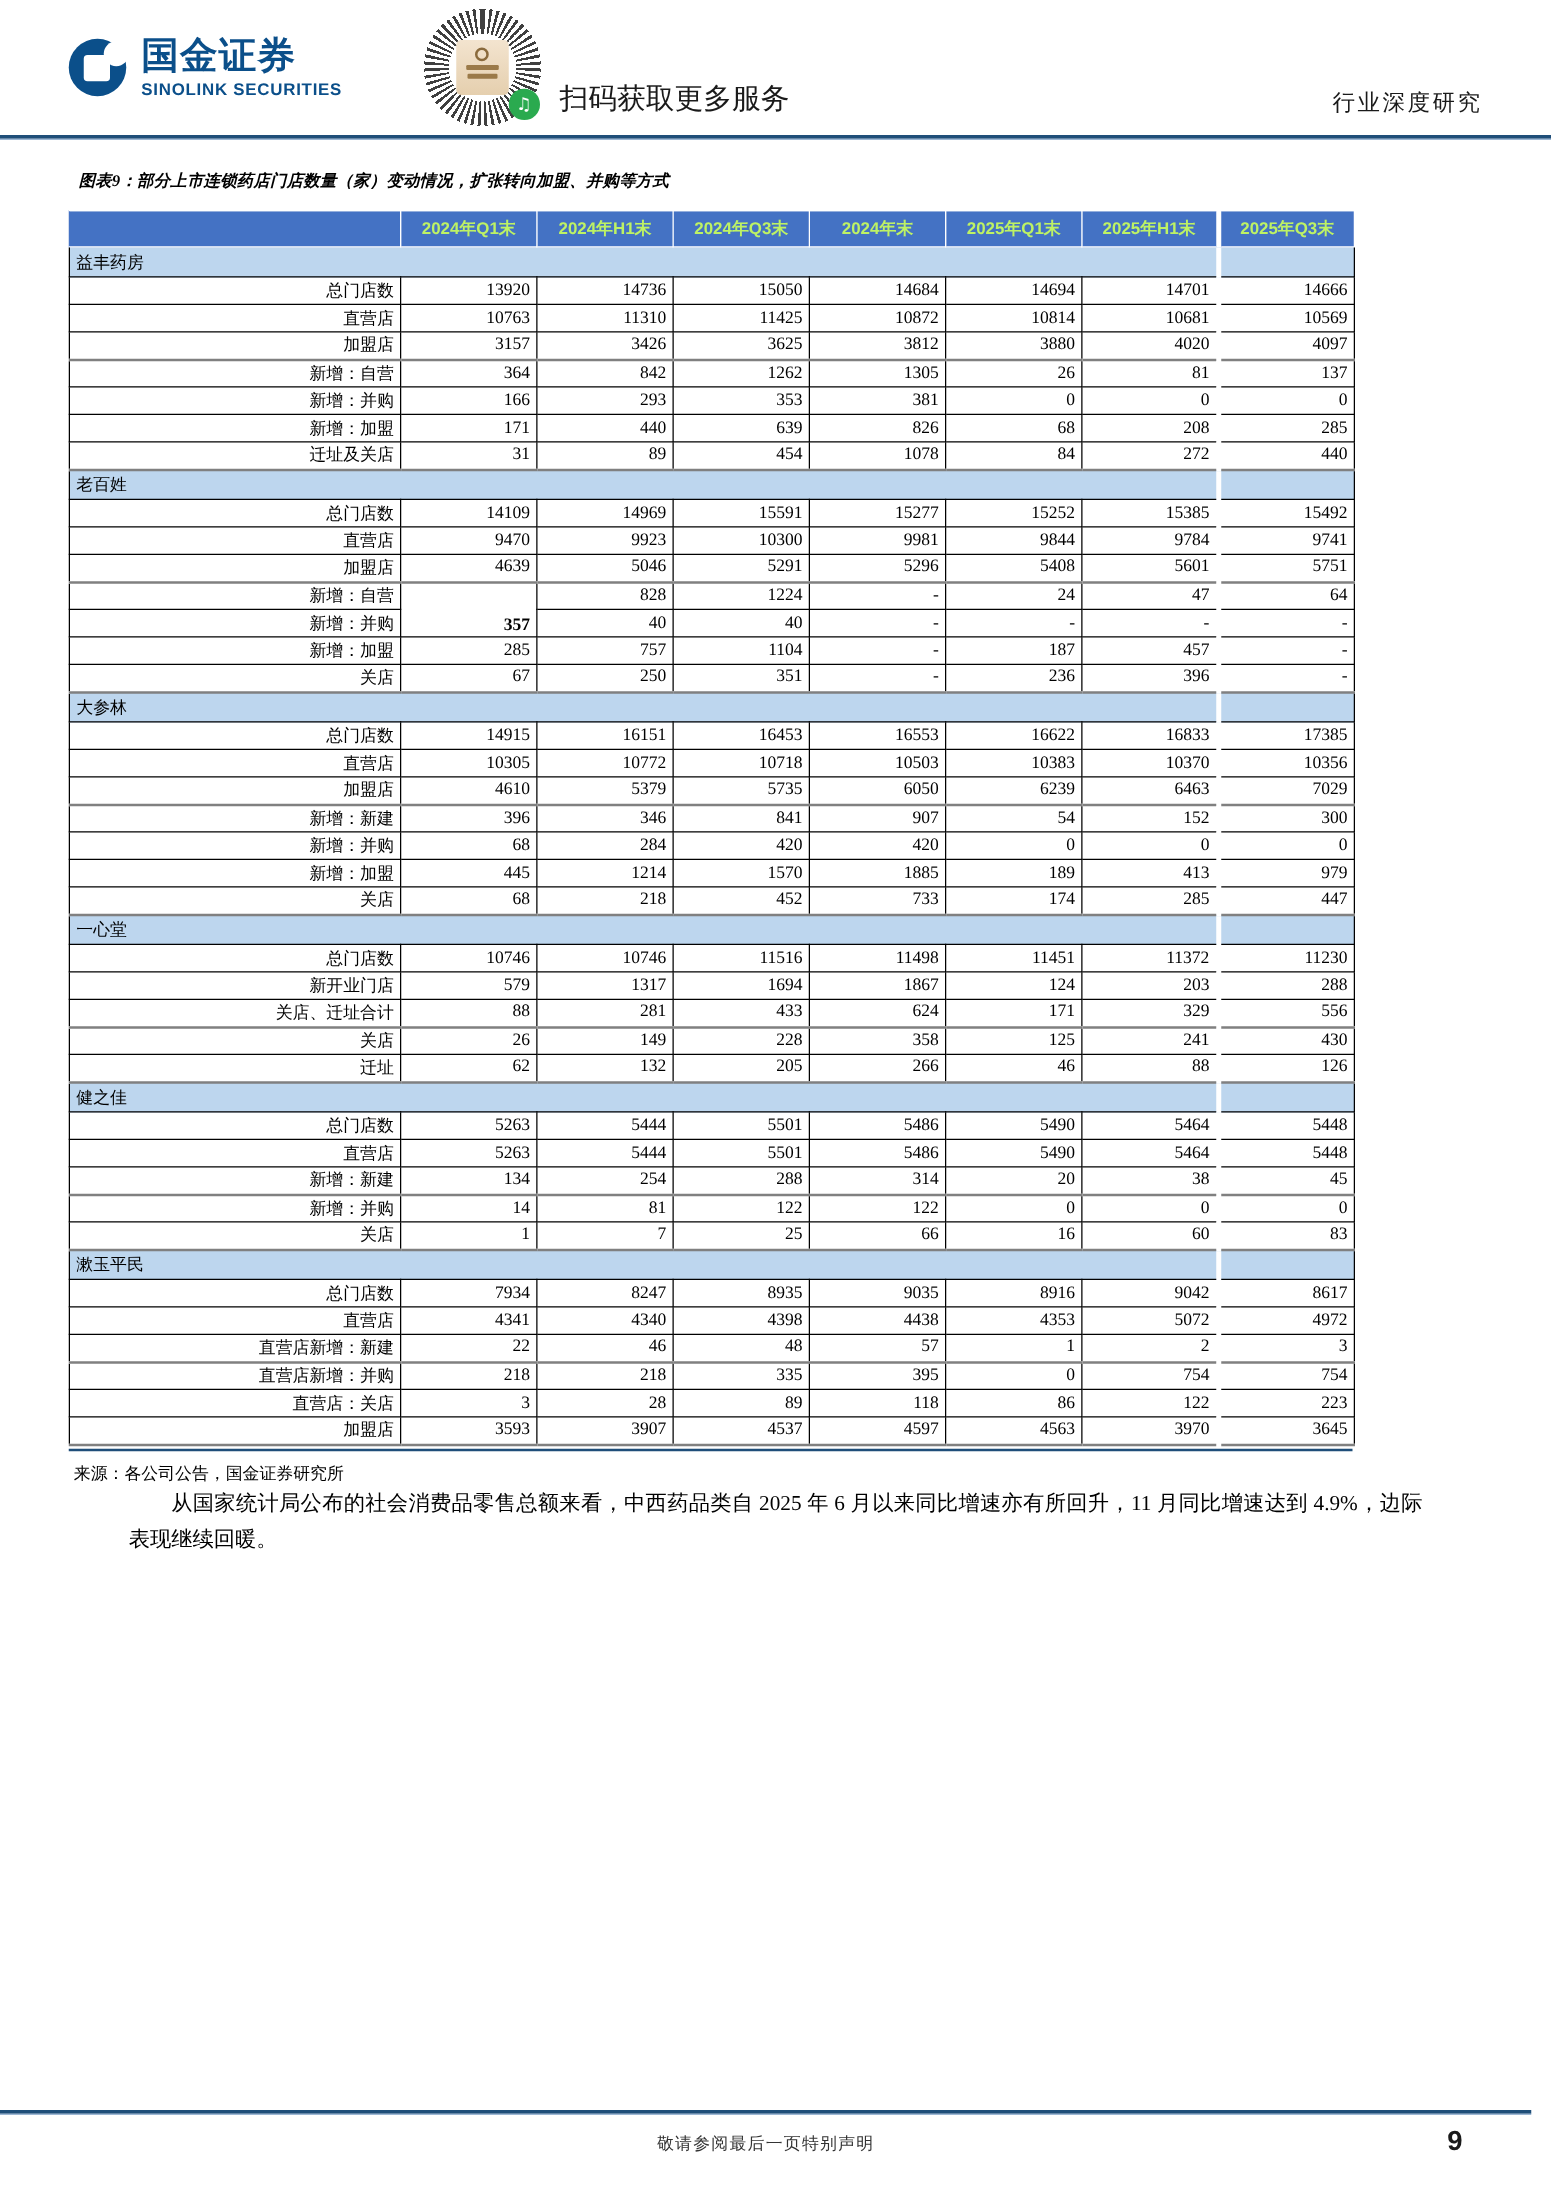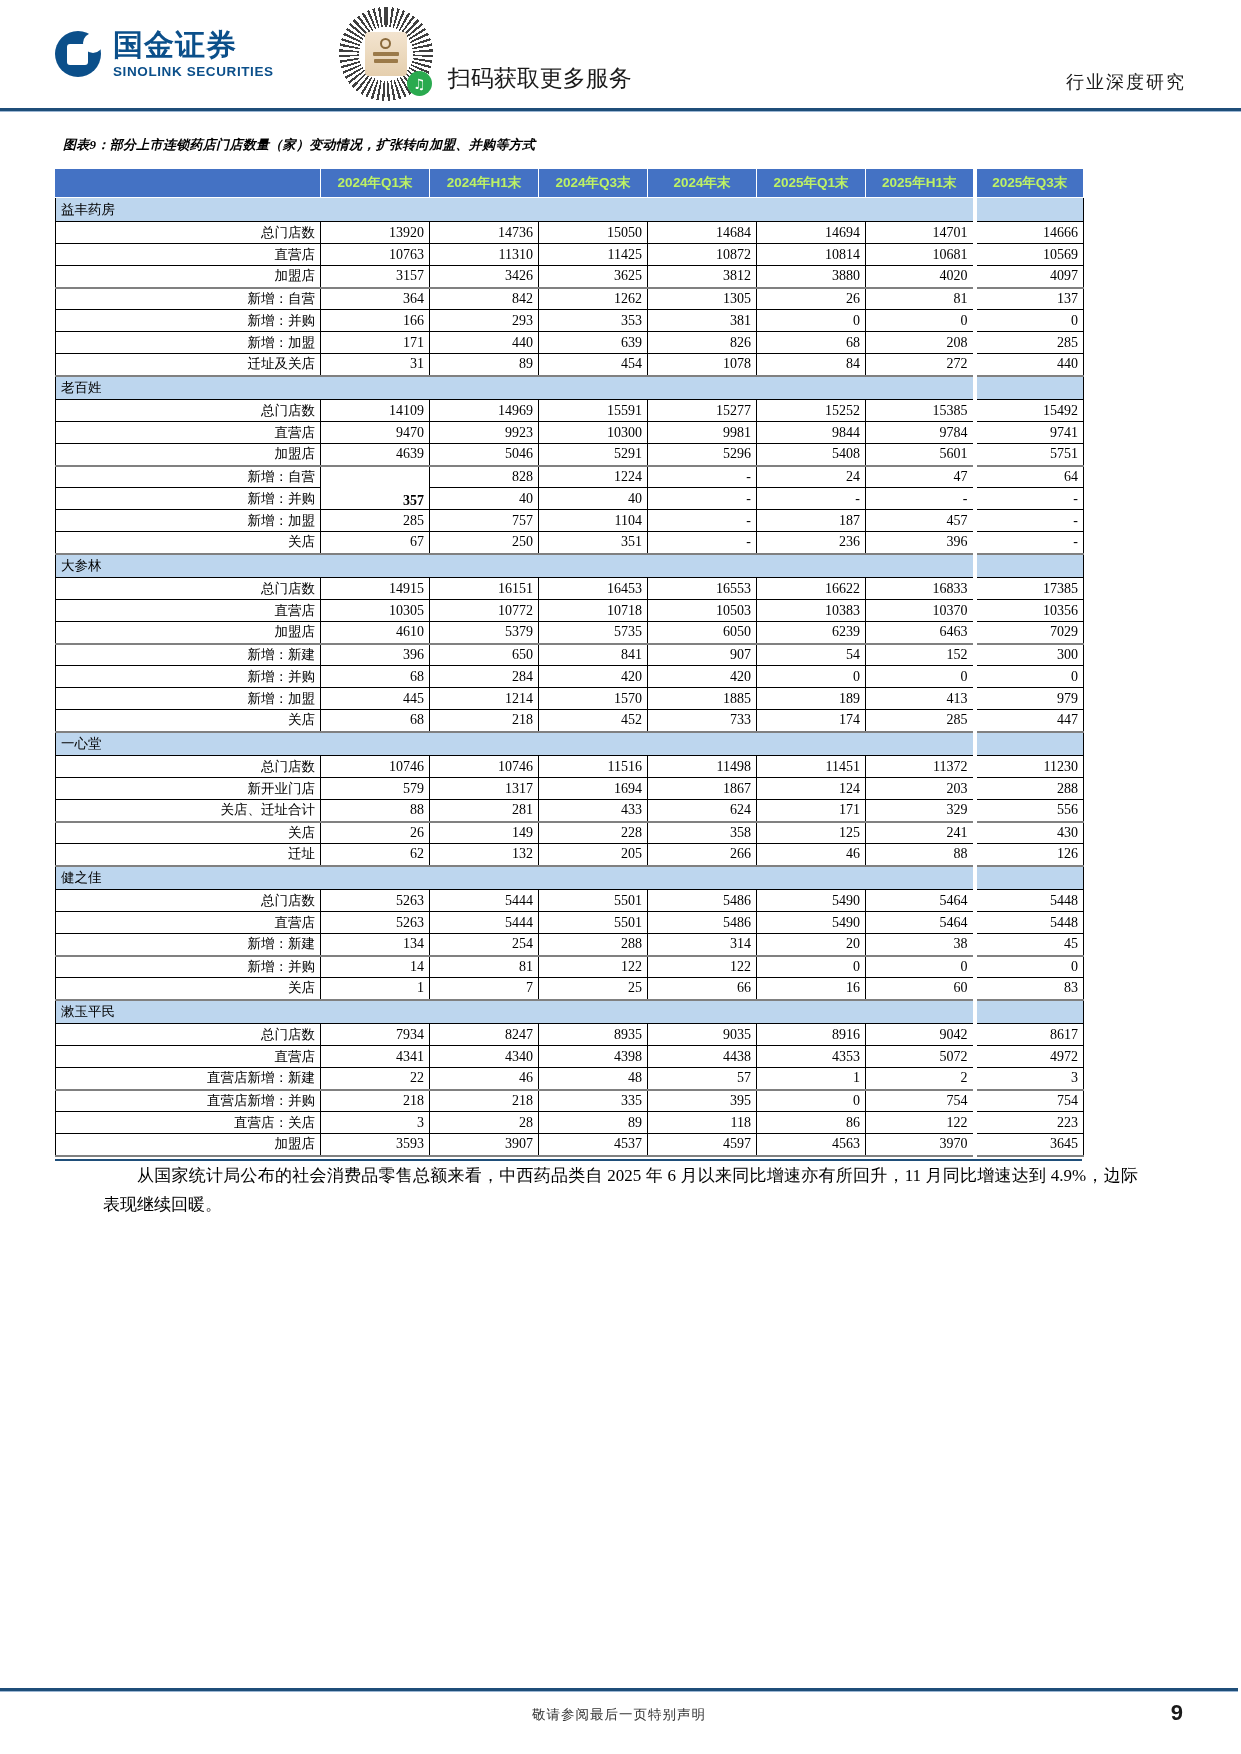--- a/index.html
+++ b/index.html
@@ -213,21 +213,21 @@
     font-size:17px;
     line-height:1.72;
     text-indent:2em;
     margin:0 48px 0 48px;
     text-align:justify;
   }
 
   
   .footer{
     position:absolute;
-    left:0; right:3px; bottom:0;
+    left:0; right:16px; bottom:0;
     height:66px;
     padding-left:16px;
   }
   .footer-rule{
     position:absolute; left:0; right:0; top:0;
     height:3px; background:#1f4e79;
   }
   .footer-rule2{
     position:absolute; left:0; right:0; top:3px;
     height:1px; background:#9db7d4;
@@ -487,21 +487,21 @@
           <td class="num">5379</td>
           <td class="num">5735</td>
           <td class="num">6050</td>
           <td class="num">6239</td>
           <td class="num">6463</td>
           <td class="num last-col">7029</td>
         </tr>
         <tr>
           <td class="label">新增：新建</td>
           <td class="num">396</td>
-          <td class="num">650</td>
+          <td class="num">346</td>
           <td class="num">841</td>
           <td class="num">907</td>
           <td class="num">54</td>
           <td class="num">152</td>
           <td class="num last-col">300</td>
         </tr>
         <tr>
           <td class="label">新增：并购</td>
           <td class="num">68</td>
           <td class="num">284</td>
@@ -700,20 +700,21 @@
           <td class="num">4537</td>
           <td class="num">4597</td>
           <td class="num">4563</td>
           <td class="num">3970</td>
           <td class="num last-col">3645</td>
         </tr>
       </tbody>
   </table>
   <div class="table-bottom-rule"></div>
 
+  <div class="source-note">来源：各公司公告，国金证券研究所</div>
 
   <div class="body-par">从国家统计局公布的社会消费品零售总额来看，中西药品类自 2025 年 6 月以来同比增速亦有所回升，11 月同比增速达到 4.9%，边际表现继续回暖。</div>
 </div>
 
 <div class="footer">
   <div class="footer-rule"></div>
   <div class="footer-rule2"></div>
   <div class="footer-text">敬请参阅最后一页特别声明</div>
   <div class="footer-page">9</div>
 </div>

